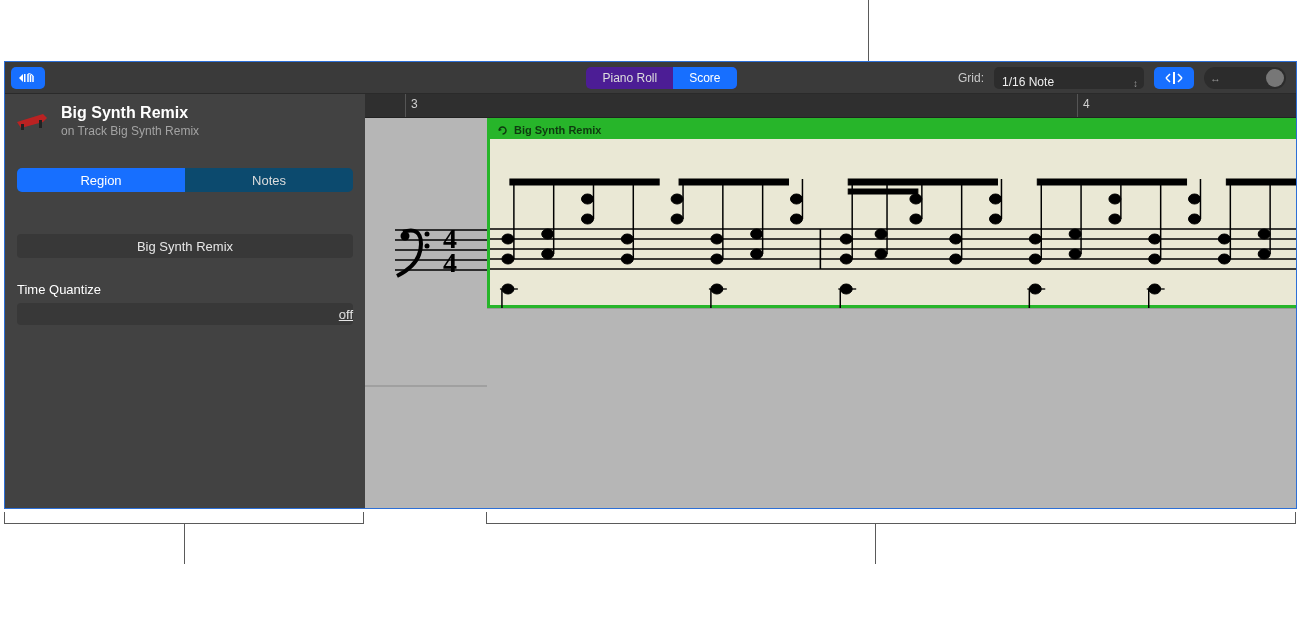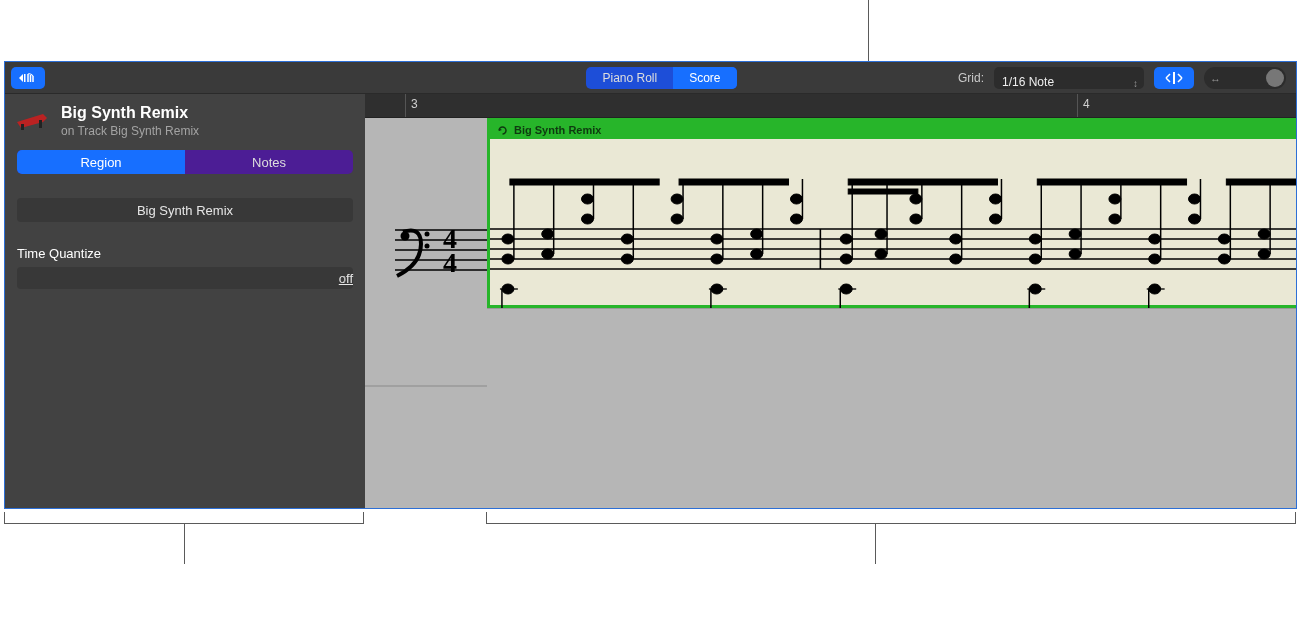--- a/index.html
+++ b/index.html
@@ -65,24 +65,24 @@
     gap: 10px;
   }
   .track-icon {
     width: 38px;
     height: 28px;
   }
   .track-title { color: #fff; font-size: 16px; font-weight: 600; }
   .track-sub { color: #a3a3a3; font-size: 12px; margin-top: 2px; }
   .seg {
     display: flex;
-    margin: 6px 12px;
+    margin: 24px 12px;
     border-radius: 5px;
     overflow: hidden;
-    background: #4c1d95;
+    background: #0c4a6e;
     height: 24px;
     font-size: 13px;
   }
   .seg > div {
     flex: 1;
     display: flex;
     align-items: center;
     justify-content: center;
     color: #ddd;
     cursor: pointer;
@@ -154,21 +154,21 @@
     background: #3a3a3a;
     display: flex;
     align-items: center;
     padding: 0 10px;
     gap: 10px;
     border-bottom: 1px solid #2a2a2a;
   }
   .spacer { flex: 1; }
   .pill-seg {
     display: flex;
-    background: #1d4ed8;
+    background: #4c1d95;
     border-radius: 5px;
     overflow: hidden;
     height: 22px;
   }
   .pill-seg > div {
     padding: 0 16px;
     display: flex;
     align-items: center;
     font-size: 12px;
     color: #ddd;

